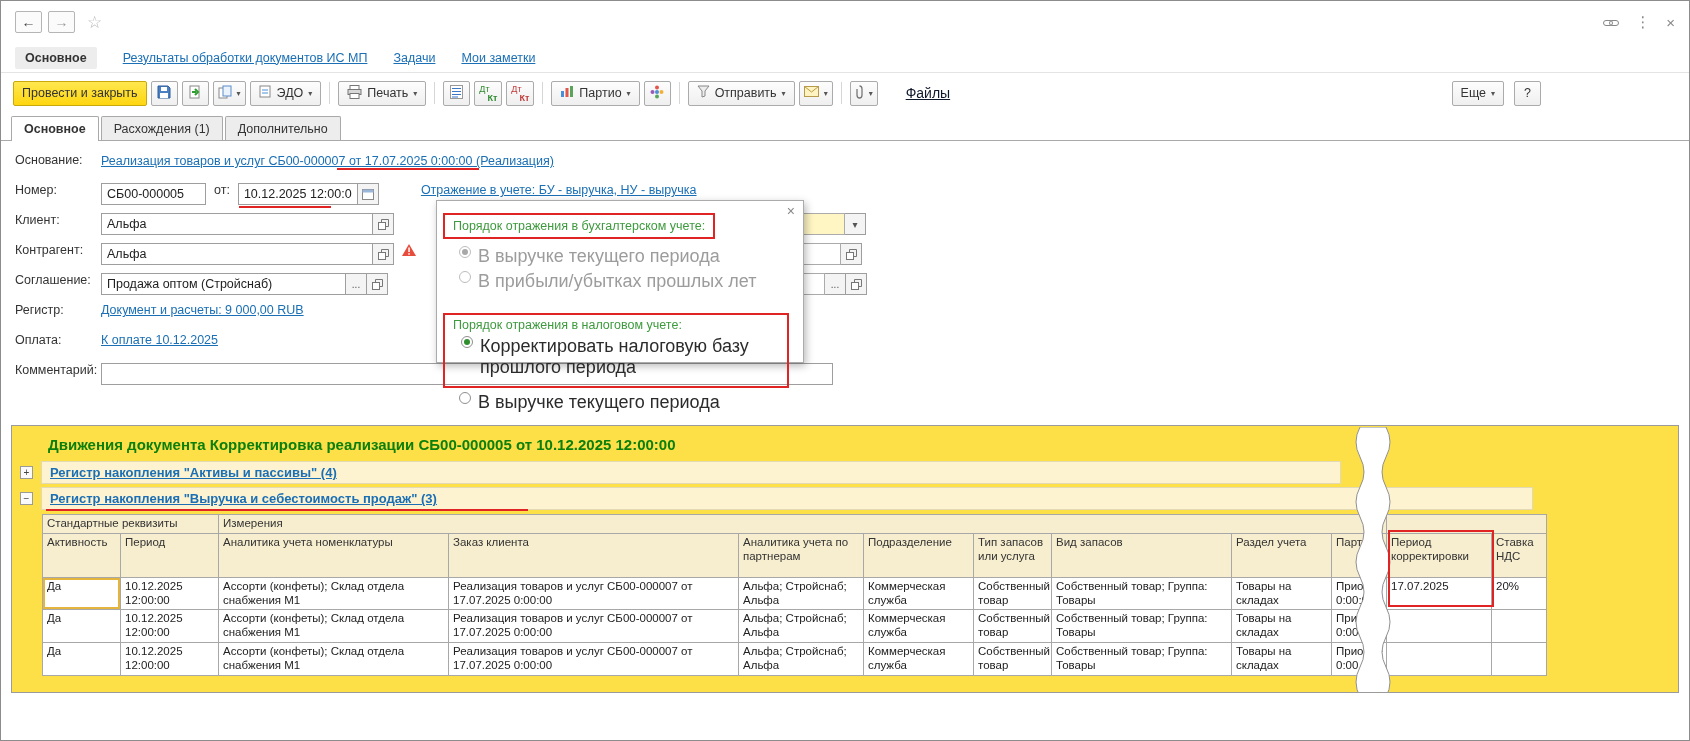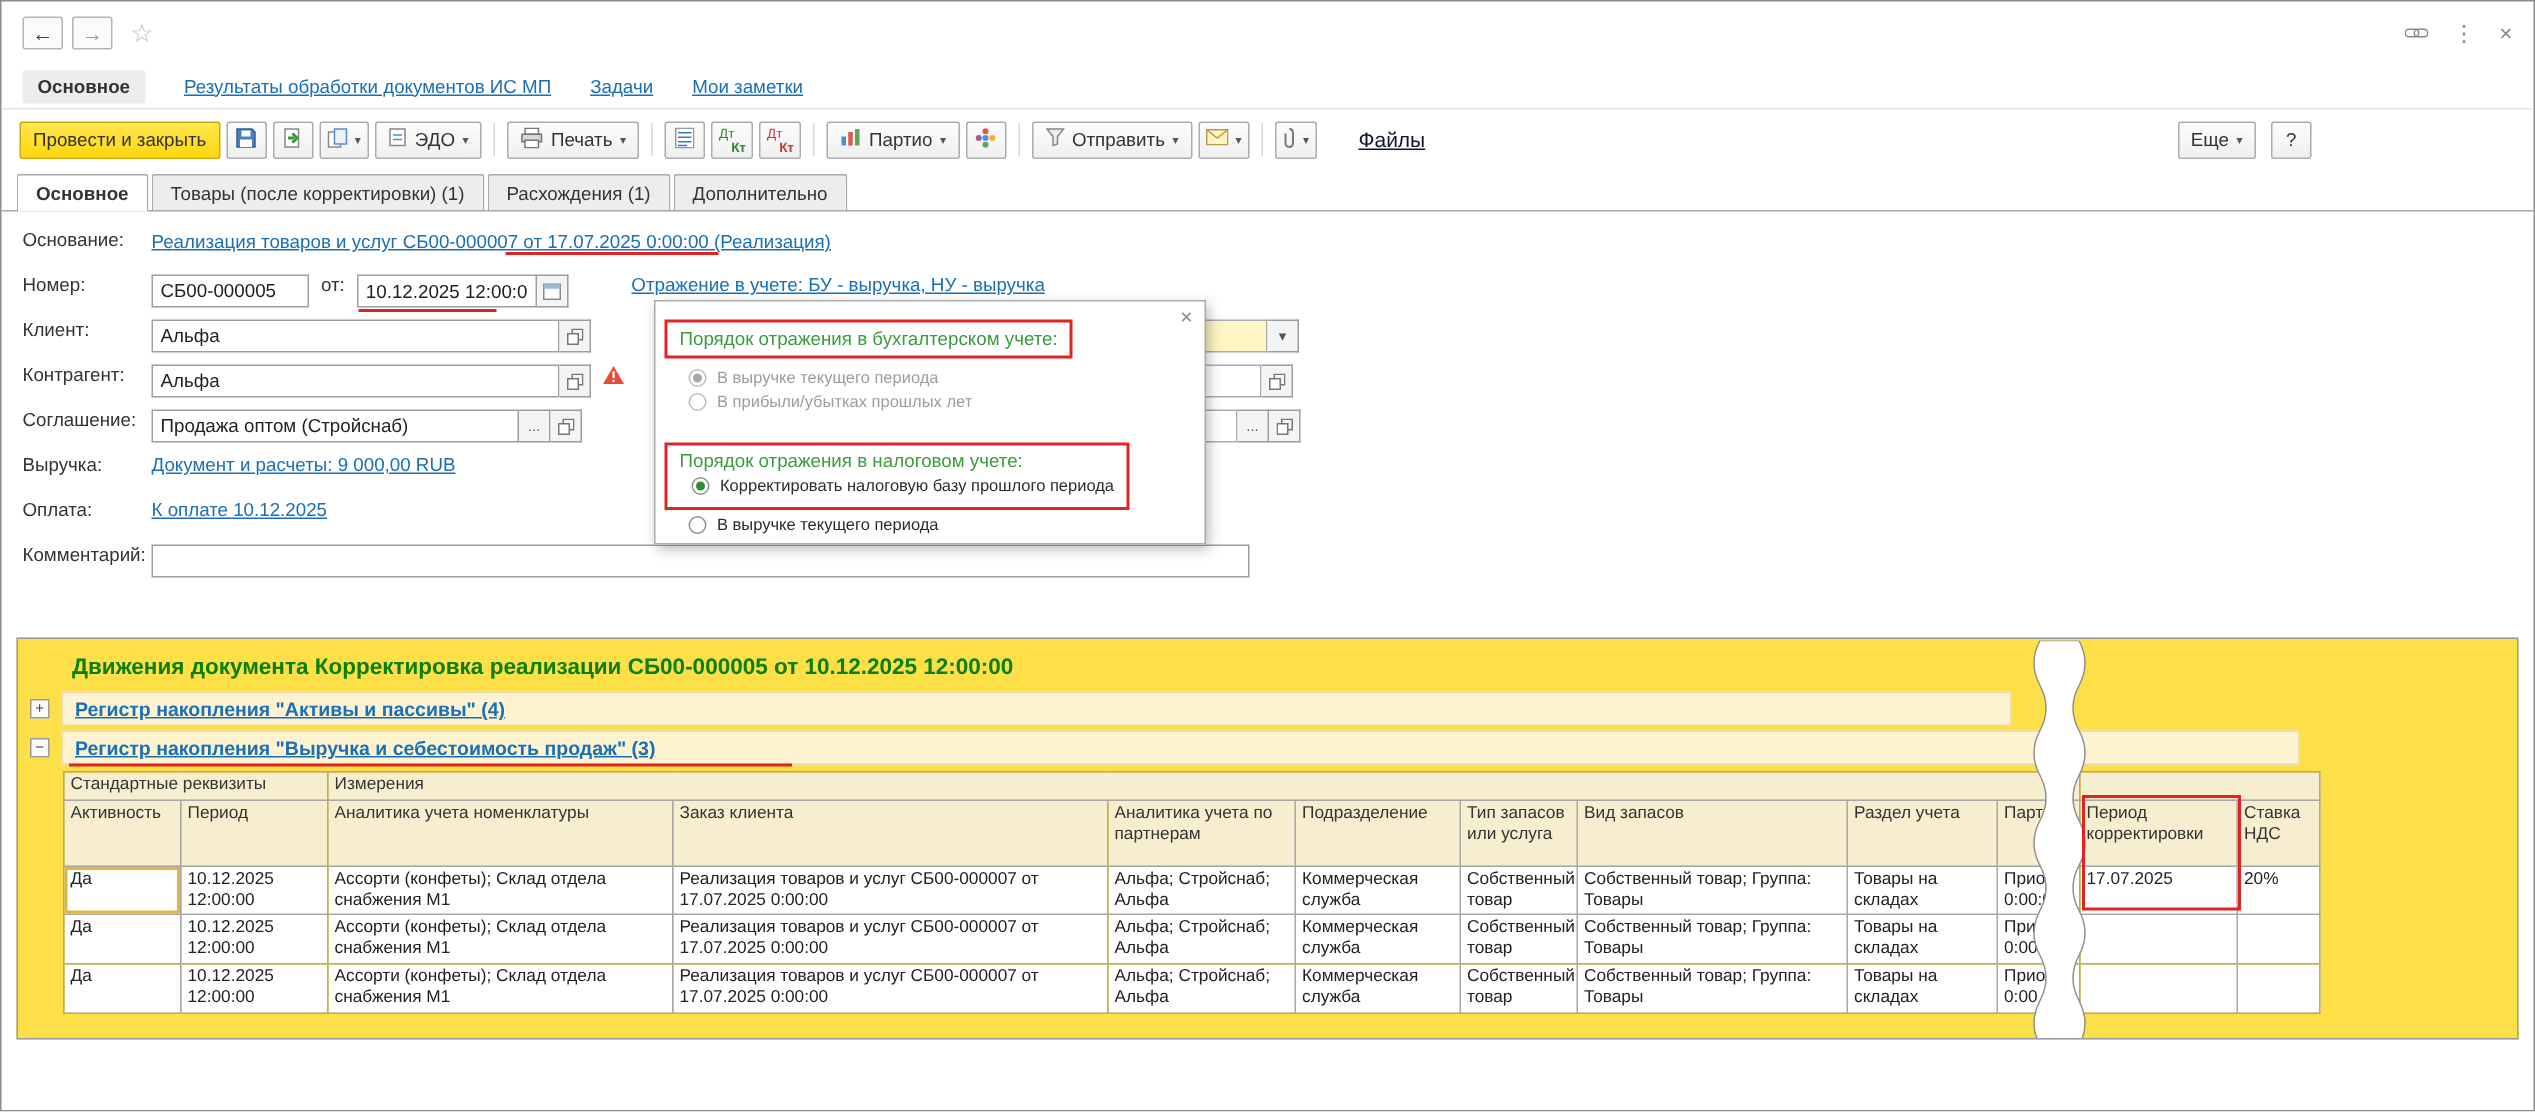--- a/index.html
+++ b/index.html
@@ -63,21 +63,21 @@
   .frag-input{height:22px;border:1px solid #ABABAB;background:#fff}
   .frag-input.req{background:#FFF6C4}
 
   
   .popup{position:absolute;left:435px;top:199px;width:368px;height:163px;background:#fff;border:1px solid #ABABAB;box-shadow:2px 3px 8px rgba(0,0,0,.28);z-index:10;padding:12px 14px 8px}
   .popup-close{position:absolute;top:2px;right:8px;color:#888;font-size:14px;cursor:pointer}
   .popup-title{color:#3D9A3D;font-size:12.5px}
   .anno-box{border:2px solid #E02424;pointer-events:none}
   .box1{display:inline-block;padding:4px 8px;margin:0 0 3px -8px;pointer-events:auto}
   .box2{display:block;width:fit-content;padding:3px 8px 4px;margin:21px 0 1px -8px;pointer-events:auto}
-  .radio{display:flex;gap:7px;align-items:center;margin:4px 0 4px 8px;font-size:11px;color:#2B2B2B;cursor:pointer}
+  .radio{display:flex;gap:7px;margin:4px 0 4px 8px;font-size:18px;color:#2B2B2B;cursor:pointer}
   .radio .dot{width:12px;height:12px;border:1px solid #8F8F8F;border-radius:50%;position:relative;background:#fff;flex:none}
   .radio.checked .dot::after{content:"";position:absolute;inset:2px;border-radius:50%;background:#2F8F2F}
   .radio.disabled{color:#9C9C9C}
   .radio.disabled .dot{border-color:#BDBDBD}
   .radio.disabled.checked .dot::after{background:#A8A8A8}
 
   
   .movements{position:relative;margin:12px 10px 0;border:1px solid #9B9B9B;height:268px;background:#fde047;overflow:hidden}
   .mv-title{margin:10px 0 8px 36px;color:#0B7F0B;font-size:15px;font-weight:bold}
   .reg-row{display:flex;align-items:center;margin:3px 0 3px 8px}
@@ -229,21 +229,20 @@
       <button class="btn">
         <span>Еще</span>
         <span class="caret">▾</span>
       </button>
       <button class="btn icon-only">?</button>
     </div>
   </div>
 
   <div class="tabsrow">
     <div class="tab active">Основное</div>
-    <div class="tab">Товары (после корректировки) (1)</div>
     <div class="tab">Расхождения (1)</div>
     <div class="tab">Дополнительно</div>
   </div>
 
   <div class="form">
 
     <div class="frow">
       <span class="flabel">Основание:</span>
       <span class="basis-wrap">
         <a class="form-link">Реализация товаров и услуг СБ00-000007 от 17.07.2025 0:00:00 (Реализация)</a>
@@ -303,21 +302,21 @@
       <span class="side-btn">...</span>
       <span class="side-btn">
           <svg width="11" height="11">
             <rect x="0.5" y="3.5" width="7" height="7" fill="#fff" stroke="#777"></rect>
             <path d="M3.5,3.5 v-3 h7 v7 h-3" fill="none" stroke="#777"></path>
           </svg>
         </span>
     </div>
 
     <div class="frow">
-      <span class="flabel">Выручка:</span>
+      <span class="flabel">Регистр:</span>
       <a class="form-link">Документ и расчеты: 9 000,00 RUB</a>
     </div>
 
     <div class="frow">
       <span class="flabel">Оплата:</span>
       <a class="form-link">К оплате 10.12.2025</a>
     </div>
 
     <div class="frow">
       <span class="flabel">Комментарий:</span>

